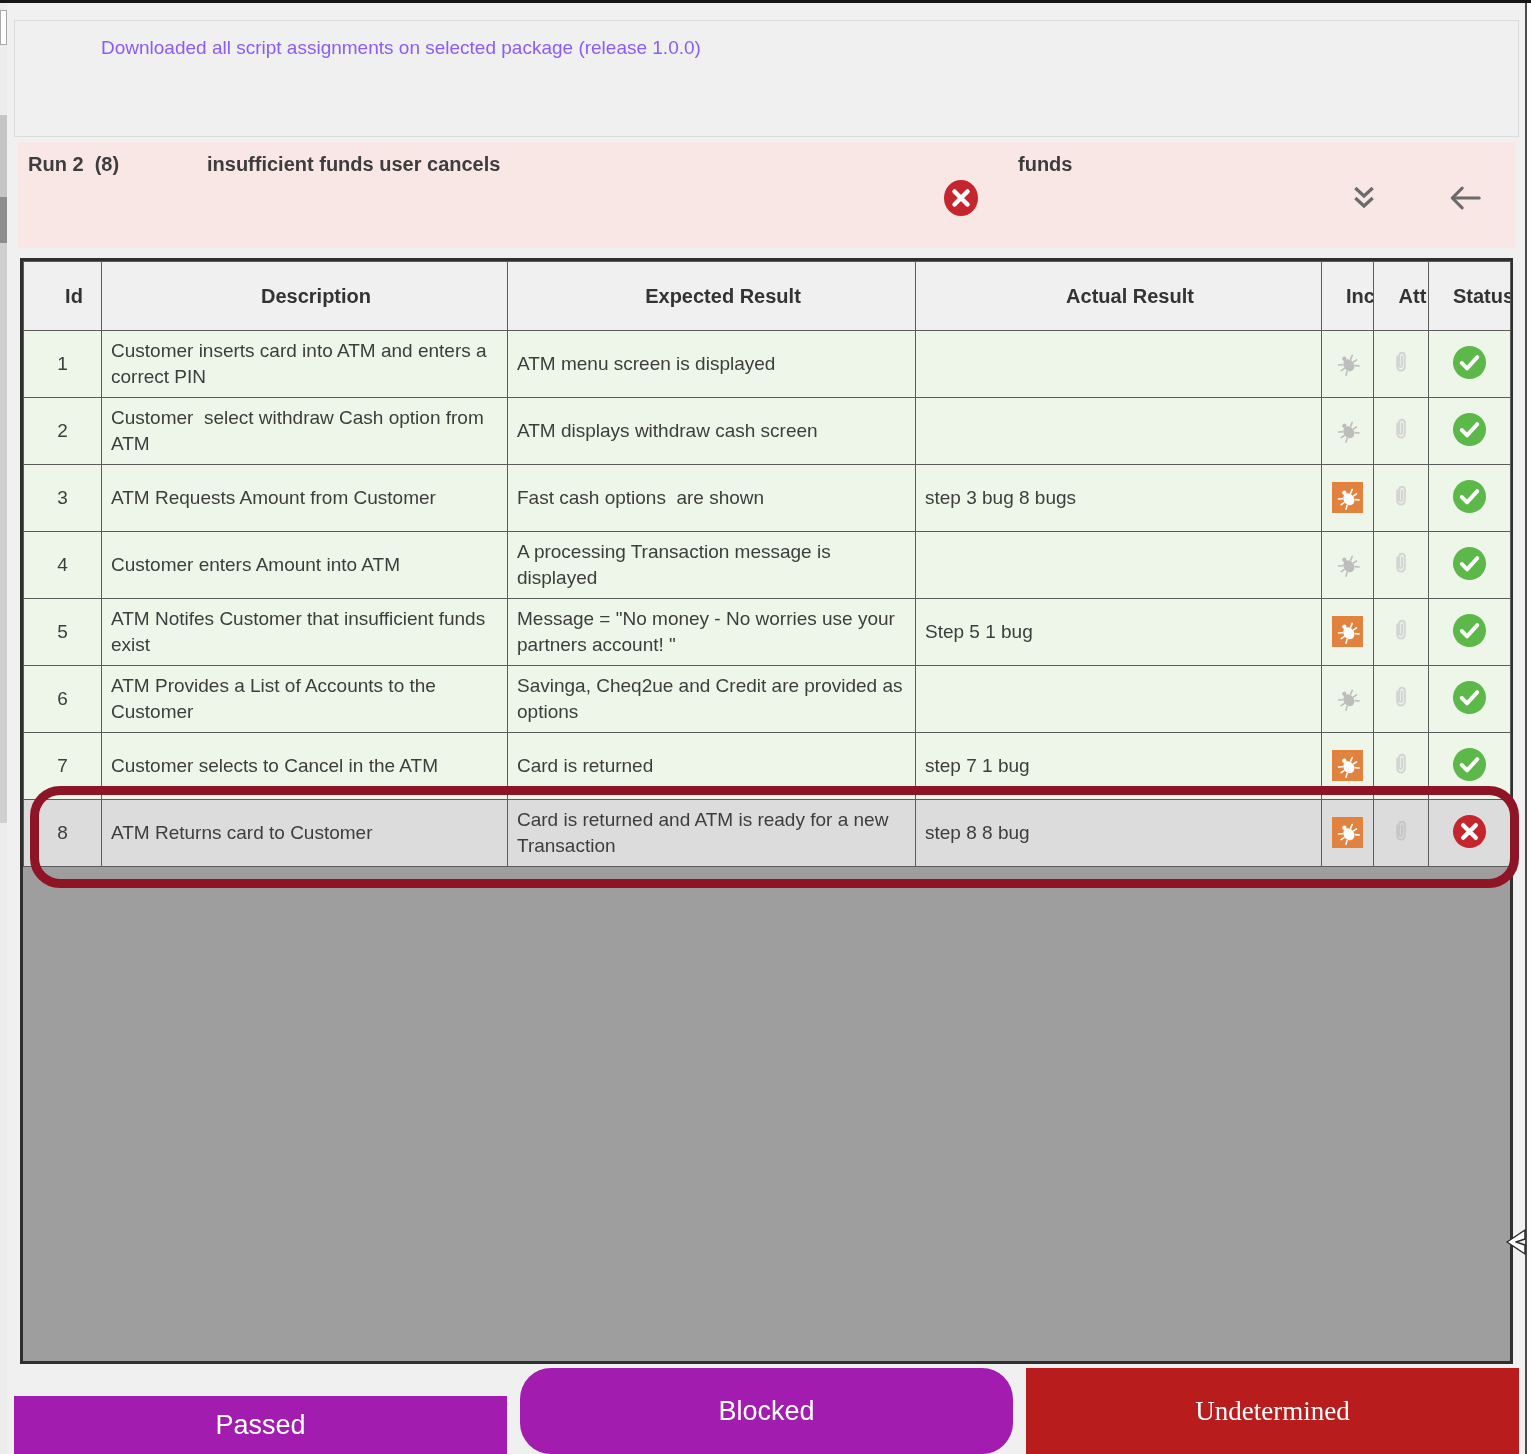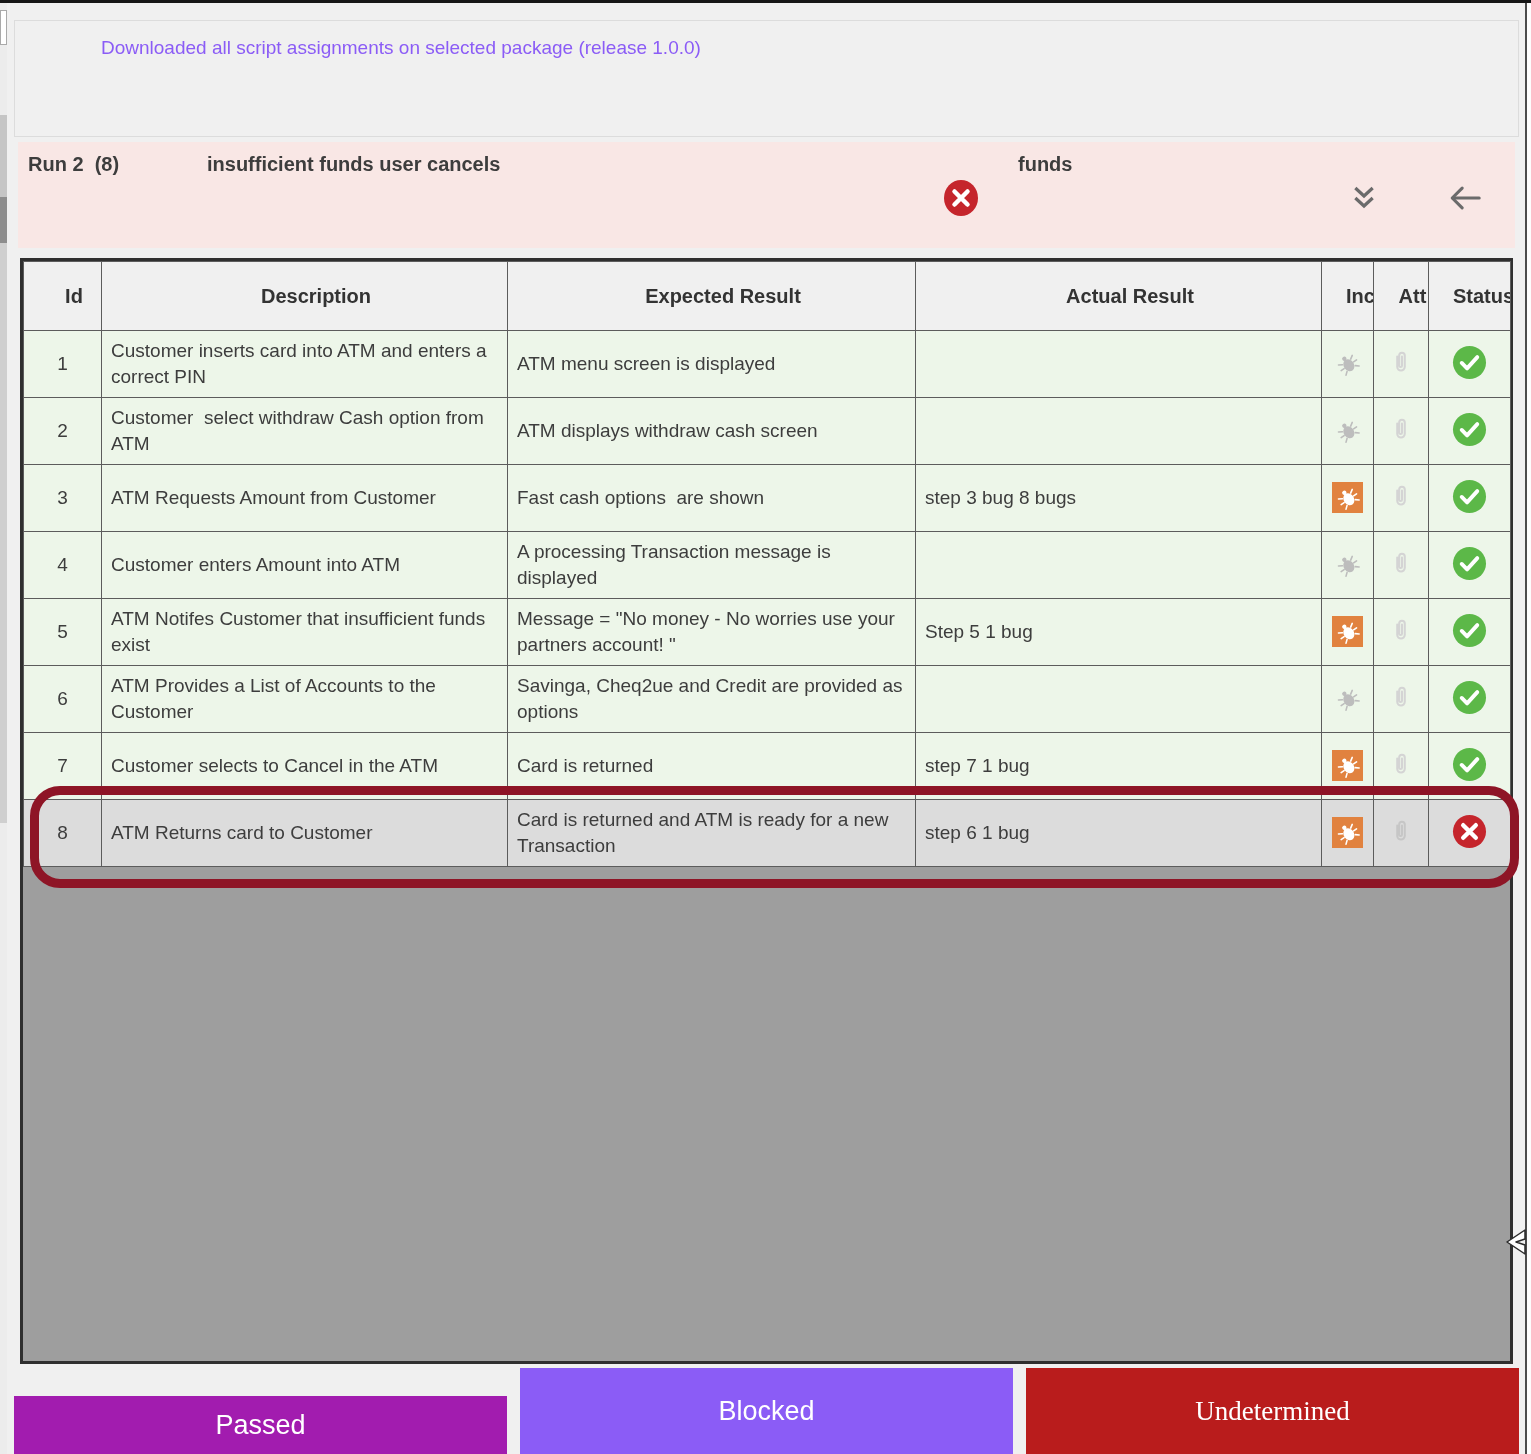--- a/index.html
+++ b/index.html
@@ -339,21 +339,21 @@
                 <svg viewBox="0 0 36 36" width="35" height="35">
                   <circle cx="18" cy="18" r="17" fill="#5cb848"></circle>
                   <path d="M10 18.5 L15.5 24 L26 12.5" stroke="#fff" stroke-width="4" fill="none" stroke-linecap="round" stroke-linejoin="round"></path>
                 </svg>
               </span></td>
           </tr>
           <tr class="sel">
             <td class="c-id">8</td>
             <td class="c-txt">ATM Returns card to Customer</td>
             <td class="c-txt">Card is returned and ATM is ready for a new Transaction</td>
-            <td class="c-txt">step 6 1 bug</td>
+            <td class="c-txt">step 8 8 bug</td>
             <td class="c-ic"><span class="bugbox">
                 <svg viewBox="0 0 24 24" width="24" height="24">
                   <g transform="rotate(-35 12 12)">
                     <ellipse cx="12" cy="13.5" rx="5.2" ry="6.3" fill="#ffffff"></ellipse>
                     <circle cx="12" cy="5.6" r="2.2" fill="#ffffff"></circle>
                     <g stroke="#ffffff" stroke-width="1.6" fill="none" stroke-linecap="round">
                       <path d="M7 9.5 L3.6 7.4"></path>
                       <path d="M6.2 13.5 L2.6 13.5"></path>
                       <path d="M7 17.5 L4 20"></path>
                       <path d="M17 9.5 L20.4 7.4"></path>
@@ -376,21 +376,21 @@
               </span></td>
           </tr>
         </tbody>
     </table>
   </div>
 
   <div class="annotation" style="border-color: rgb(142, 21, 38);"></div>
 
   <div class="footer">
       <div class="fbtn" style="background: #a21caf; margin-top: 28px;">Passed</div>
-      <div class="fbtn" style="background: #8b5cf6;">Blocked</div>
+      <div class="fbtn" style="background: #a21caf; border-radius: 31px;">Blocked</div>
       <div class="fbtn" style="background: #b91c1c; font-family: Liberation Serif, serif;">Undetermined</div>
     </div>
 
   <div class="win-right-border"></div>
   <div class="win-right-bg"></div>
 
   <span class="cursor">
     <svg viewBox="0 0 24 32" width="24" height="32">
         <path d="M2,14 L20,2 L20,11 L11,14 L20,17 L20,26 Z" fill="#fff" stroke="#2b2b2b" stroke-width="1.5" stroke-linejoin="round"></path>
       </svg>

